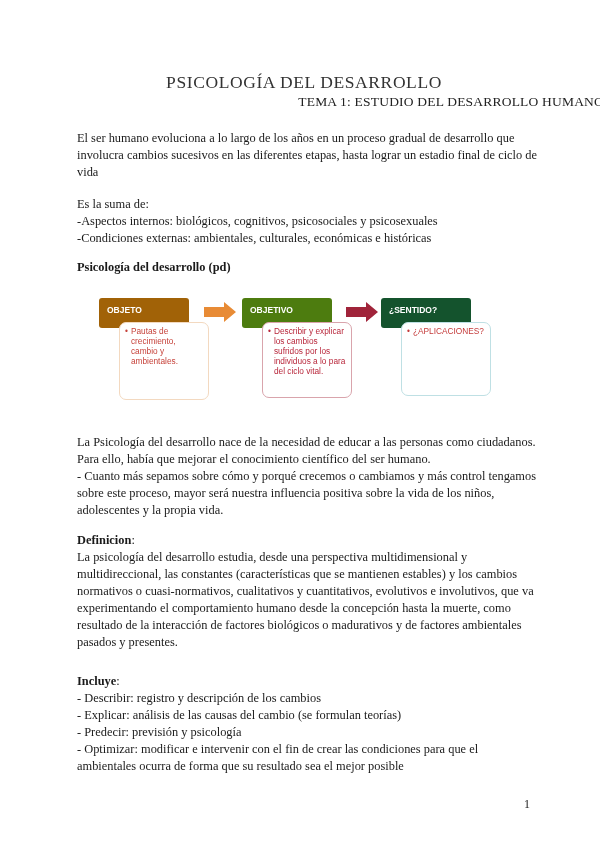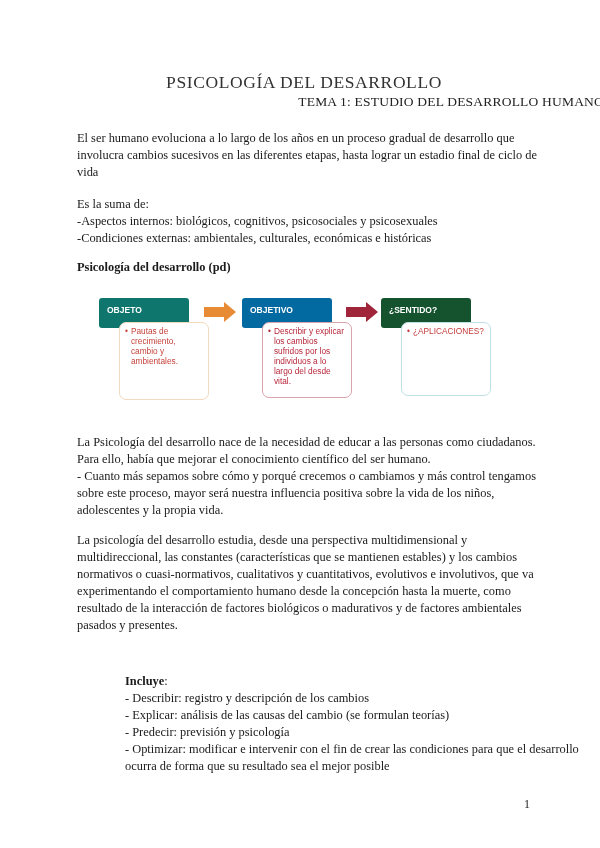--- a/index.html
+++ b/index.html
@@ -20,23 +20,23 @@
   .head { position:absolute; left:0; top:0; width:90px; height:30px; border-radius:3px;
           font-family:"Liberation Sans","DejaVu Sans",sans-serif; font-size:8.5px;
           font-weight:bold; color:#fff; padding:7px 0 0 8px; box-sizing:border-box; }
   .card { position:absolute; left:20px; top:24px; width:90px; background:#fff;
           border-radius:7px; border:1px solid; box-sizing:border-box;
           font-family:"Liberation Sans","DejaVu Sans",sans-serif; font-size:8.3px;
           line-height:10px; padding:3px 4px 4px 5px; }
   .card .bullet { display:flex; }
   .card .dot { margin-right:3px; }
   .arrow { position:absolute; top:4px; width:32px; height:20px; }
-  .s1 .head { background:#0f766e; }
+  .s1 .head { background:#a16207; }
   .s1 .card { border-color:#f3d9c0; color:#c6423a; height:78px; }
-  .s2 .head { background:#0369a1; }
+  .s2 .head { background:#4d7c0f; }
   .s2 .card { border-color:#d9a4ac; color:#b8273b; height:76px; }
   .s3 .head { background:#14532d; }
   .s3 .card { border-color:#bfe0e4; color:#c43a3a; height:74px; }
 
   .pagenum { position:absolute; left:520px; top:797px; font-size:12px; color:#222; }
 </style>
 </head>
 <body>
 
 <div class="page">
@@ -70,21 +70,21 @@
     </div>
     <svg class="arrow" style="left:105px;" viewBox="0 0 32 20">
       <polygon points="0,5 20,5 20,0 32,10 20,20 20,15 0,15" fill="#e88b35"></polygon>
     </svg>
 
     <div class="stage s2" style="left:143px;">
       <div class="head">OBJETIVO</div>
       <div class="card">
         <div class="bullet">
           <span class="dot">•</span>
-          <span>Describir y explicar los cambios sufridos por los individuos a lo largo del desde vital.</span>
+          <span>Describir y explicar los cambios sufridos por los individuos a lo para del ciclo vital.</span>
         </div>
       </div>
     </div>
     <svg class="arrow" style="left:247px;" viewBox="0 0 32 20">
       <polygon points="0,5 20,5 20,0 32,10 20,20 20,15 0,15" fill="#a0243a"></polygon>
     </svg>
 
     <div class="stage s3" style="left:282px;">
       <div class="head">¿SENTIDO?</div>
       <div class="card">
@@ -95,25 +95,26 @@
       </div>
     </div>
   </div>
 
   <div class="para" style="top:434px;">
     <p>La Psicología del desarrollo nace de la necesidad de educar a las personas como ciudadanos. Para ello, había que mejorar el conocimiento científico del ser humano.</p>
     <p>- Cuanto más sepamos sobre cómo y porqué crecemos o cambiamos y más control tengamos sobre este proceso, mayor será nuestra influencia positiva sobre la vida de los niños, adolescentes y la propia vida.</p>
   </div>
 
   <div class="para" style="top:532px;">
+    <p><b>Definicion</b><span>:</span></p>
     <p>La psicología del desarrollo estudia, desde una perspectiva multidimensional y multidireccional, las constantes (características que se mantienen estables) y los cambios normativos o cuasi-normativos, cualitativos y cuantitativos, evolutivos e involutivos, que va experimentando el comportamiento humano desde la concepción hasta la muerte, como resultado de la interacción de factores biológicos o madurativos y de factores ambientales pasados y presentes.</p>
   </div>
 
-  <div class="para" style="top:673px;margin-left:48px;">
+  <div class="para" style="top:673px;">
     <p><b>Incluye</b><span>:</span></p>
     <p>- Describir: registro y descripción de los cambios</p>
     <p>- Explicar: análisis de las causas del cambio (se formulan teorías)</p>
     <p>- Predecir: previsión y psicología</p>
-    <p>- Optimizar: modificar e intervenir con el fin de crear las condiciones para que el desarrollo ocurra de forma que su resultado sea el mejor posible</p>
+    <p>- Optimizar: modificar e intervenir con el fin de crear las condiciones para que el ambientales ocurra de forma que su resultado sea el mejor posible</p>
   </div>
 
   <div class="pagenum">1</div>
 </div>
 
 </body></html>

